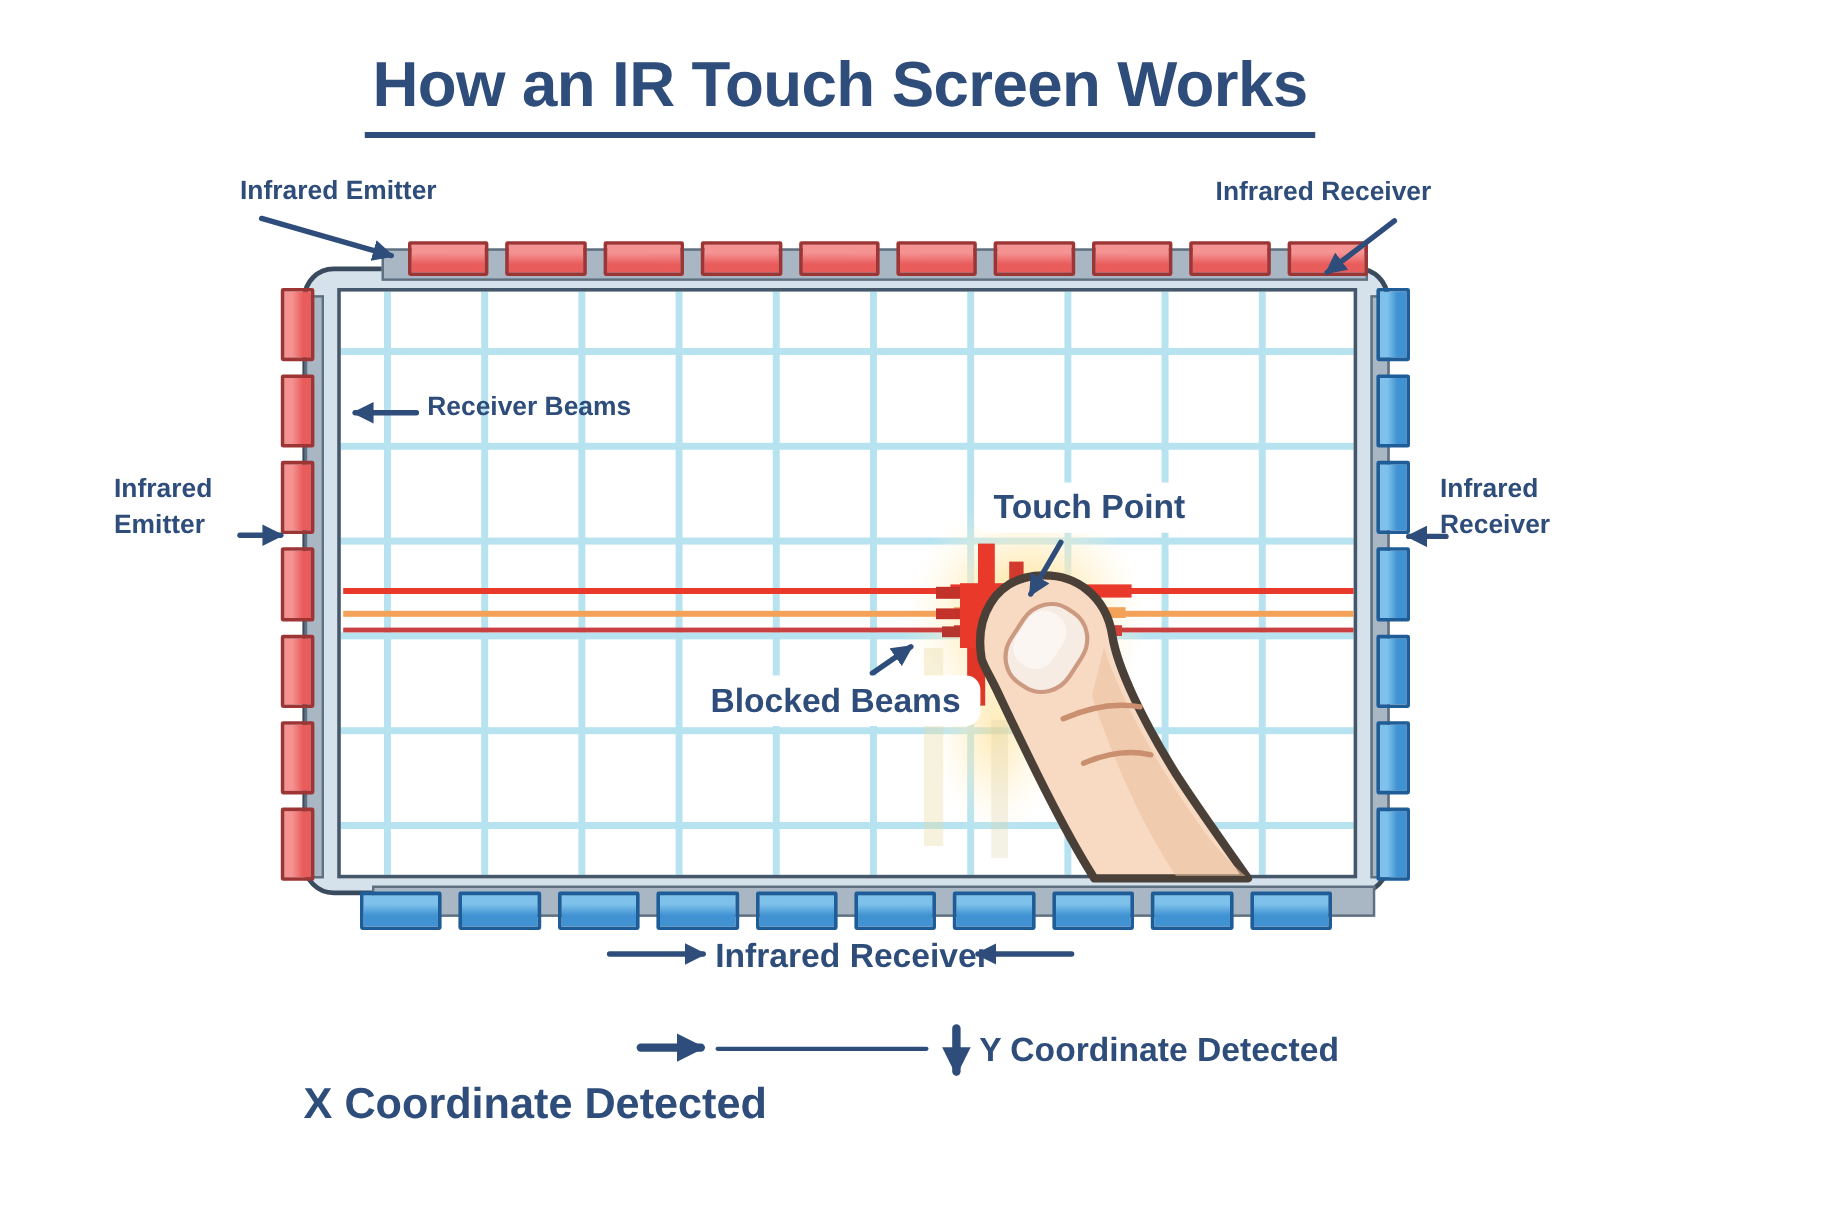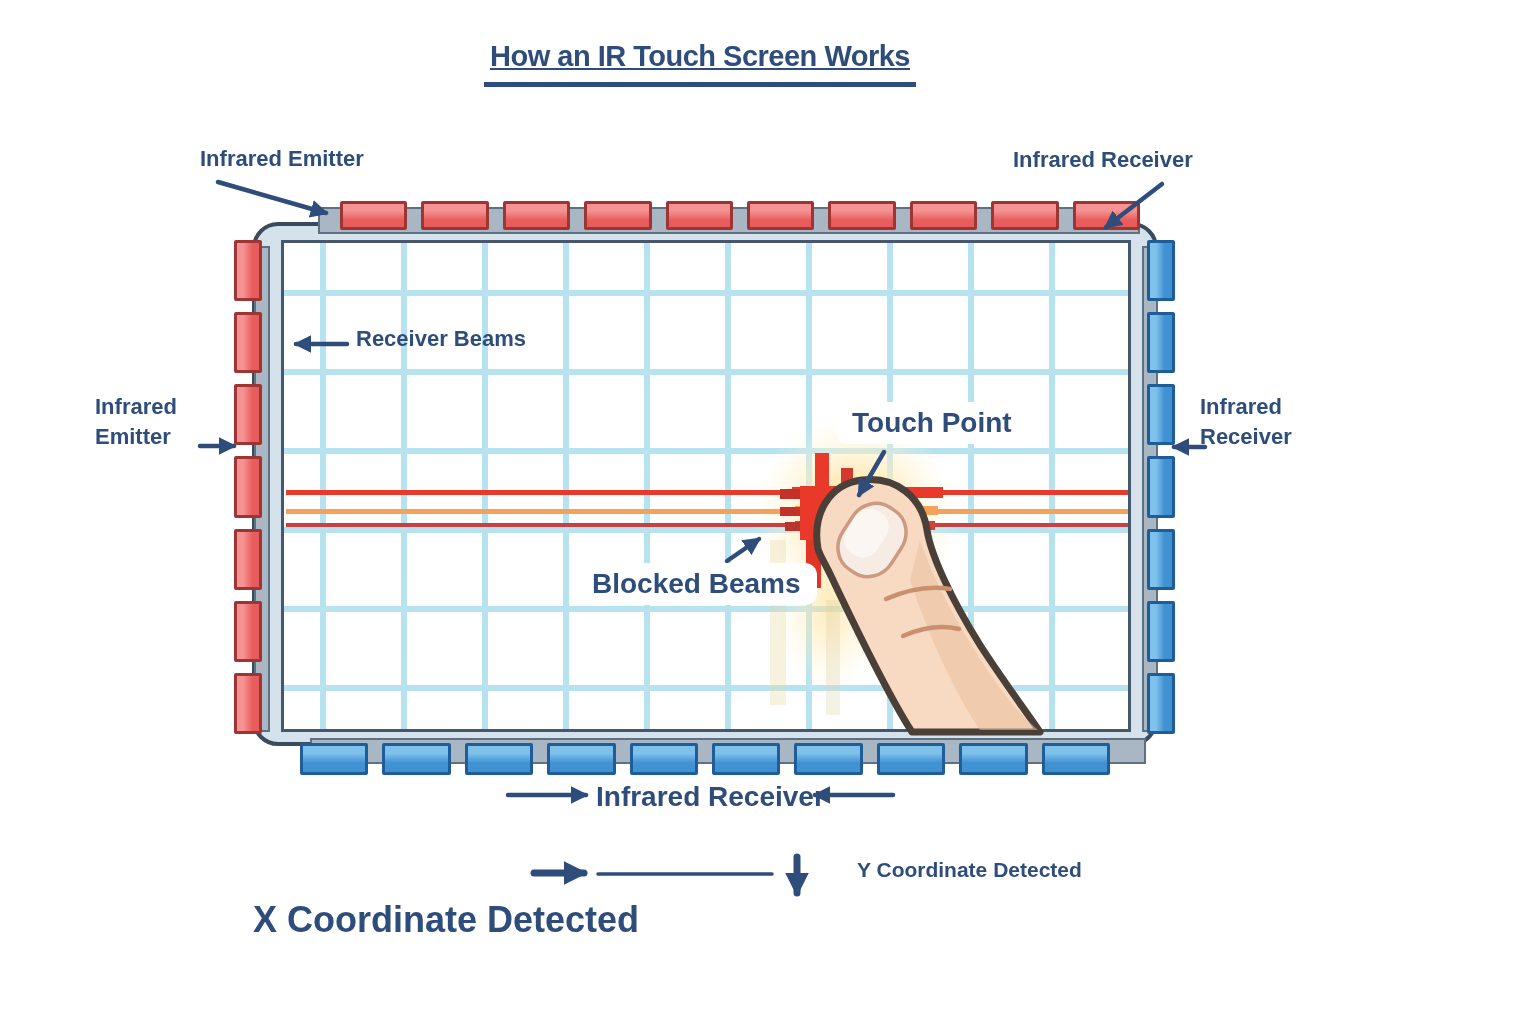--- a/index.html
+++ b/index.html
@@ -7,22 +7,22 @@
     --receiver_blue:#4192d2; --receiver_blue_dark:#1e5d97; --receiver_blue_light:#7ec2ec;
     --beam_blue:#b7e3f0; --blocked_red:#e8392b; --blocked_orange:#f4a259; --blocked_dark_red:#c94040;
     --label_navy:#2e4d7b; --frame_fill:#d6e2eb; --frame_border:#3b4b5e; --strip_gray:#a9b6c4; --strip_border:#5f7080;
   }
   *{margin:0;padding:0;box-sizing:border-box;}
   body{width:1536px;height:1024px;background:#ffffff;position:relative;overflow:hidden;
        font-family:"Liberation Sans", sans-serif;color:var(--label_navy);}
   .abs{position:absolute;}
   .lbl{font-size:22px;font-weight:700;color:var(--label_navy);line-height:1.35;white-space:pre-line;z-index:5;}
   #title-wrap{left:0;top:40px;width:1400px;text-align:center;z-index:5;}
-  #title{display:inline-block;font-size:29px;font-weight:700;letter-spacing:-0.5px;
-         border-bottom:5px solid var(--label_navy);padding:0 6px 9px 6px;text-decoration:underline;}
+  #title{display:inline-block;font-size:53px;font-weight:700;letter-spacing:-0.5px;
+         border-bottom:5px solid var(--label_navy);padding:0 6px 9px 6px;}
   
   #frame{left:252px;top:222px;width:906px;height:524px;background:var(--frame_fill);
          border:4px solid var(--frame_border);border-radius:26px;z-index:1;}
   #screen{left:281px;top:240px;width:850px;height:492px;background:#ffffff;
           border:3px solid #45576b;z-index:2;
           background-image:
             linear-gradient(to right, var(--beam_blue) 0 6px, transparent 6px),
             linear-gradient(to bottom, var(--beam_blue) 0 6px, transparent 6px);
           background-size:81px 100%, 100% 79px;
           background-position:36px 0, 0 47px;}
@@ -39,32 +39,32 @@
   #receivers-right{left:1147px;top:240px;width:28px;height:494px;}
   .red-block{flex:1;background:linear-gradient(180deg,var(--emitter_red_light) 0 30%,var(--emitter_red) 70%);
              border:3px solid var(--emitter_red_dark);border-radius:2px;}
   .vcol .red-block{background:linear-gradient(90deg,var(--emitter_red_light) 0 30%,var(--emitter_red) 70%);}
   .blue-block{flex:1;background:linear-gradient(180deg,var(--receiver_blue_light) 0 28%,var(--receiver_blue) 65%);
               border:3px solid var(--receiver_blue_dark);border-radius:2px;}
   .vcol .blue-block{background:linear-gradient(90deg,var(--receiver_blue_light) 0 28%,var(--receiver_blue) 65%);}
   
   .tagbox{background:#ffffff;border-radius:12px;padding:5px 16px;font-size:28px;font-weight:700;
           color:var(--label_navy);z-index:6;white-space:nowrap;}
-  #touch-point-label{left:836px;top:402px;}
+  #touch-point-label{left:812px;top:402px;}
   #blocked-beams-label{left:576px;top:563px;}
   #overlay{left:0;top:0;width:1536px;height:1024px;z-index:4;pointer-events:none;}
   
   #lbl-top-emitter{left:200px;top:144px;}
   #lbl-top-receiver{left:1013px;top:145px;}
   #lbl-left-emitter{left:95px;top:392px;}
   #lbl-right-receiver{left:1200px;top:392px;}
   #lbl-beams{left:356px;top:324px;}
   #lbl-bottom-receiver{left:596px;top:778px;font-size:28px;}
   #lbl-x-detect{left:253px;top:896px;font-size:36px;}
-  #lbl-y-detect{left:816px;top:856px;font-size:21px;margin-left:41px;}
+  #lbl-y-detect{left:816px;top:856px;font-size:28px;}
 </style>
 </head>
 <body>
 
 <div id="title-wrap" class="abs">
   <span id="title">How an IR Touch Screen Works</span>
 </div>
 
 <div id="frame" class="abs"></div>
 <div id="strip-top" class="abs strip"></div>

